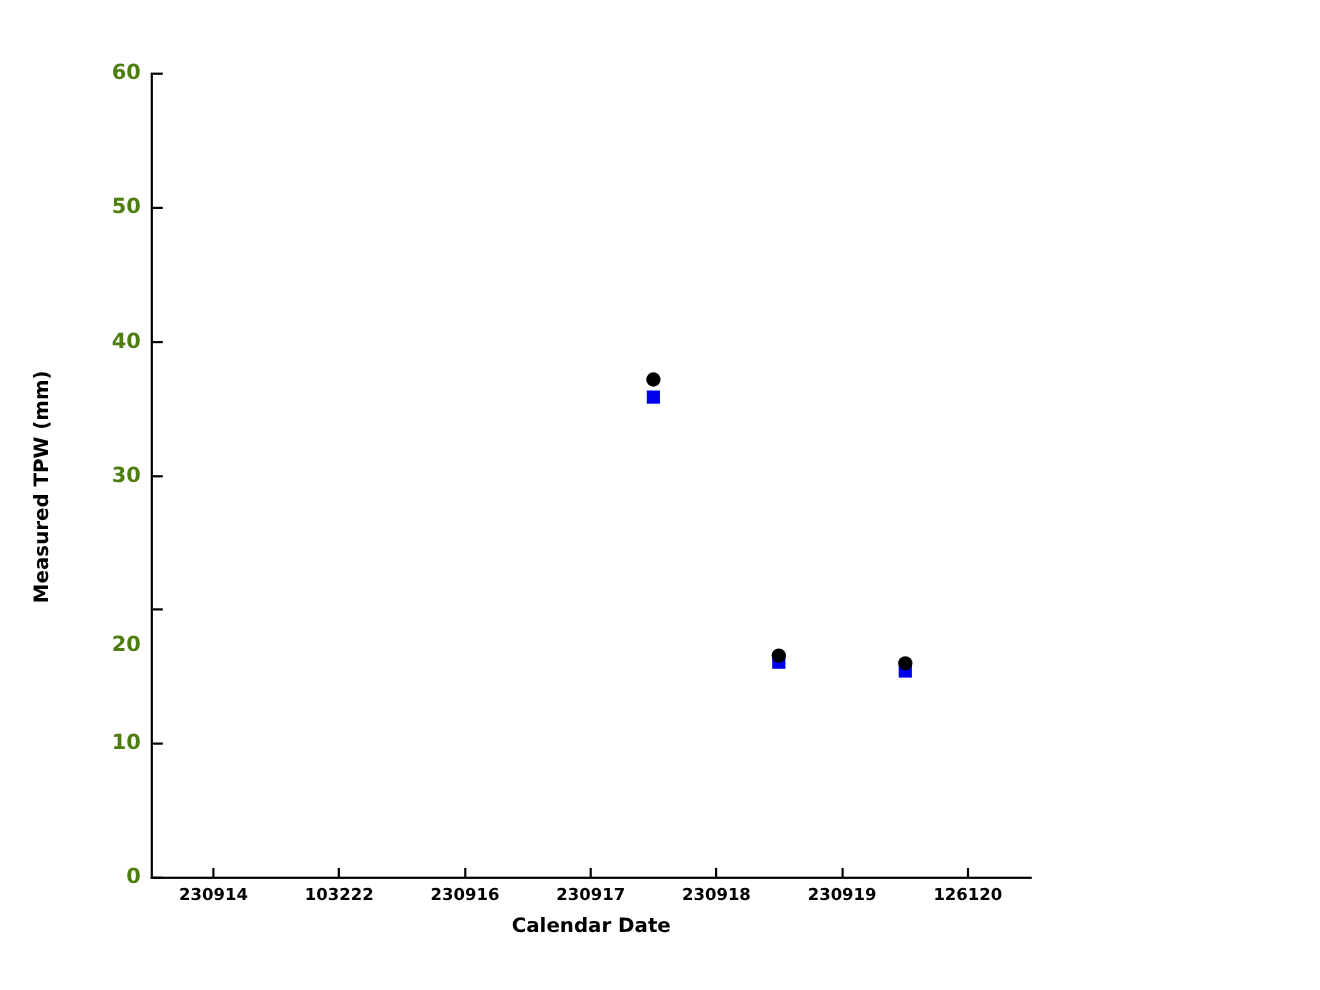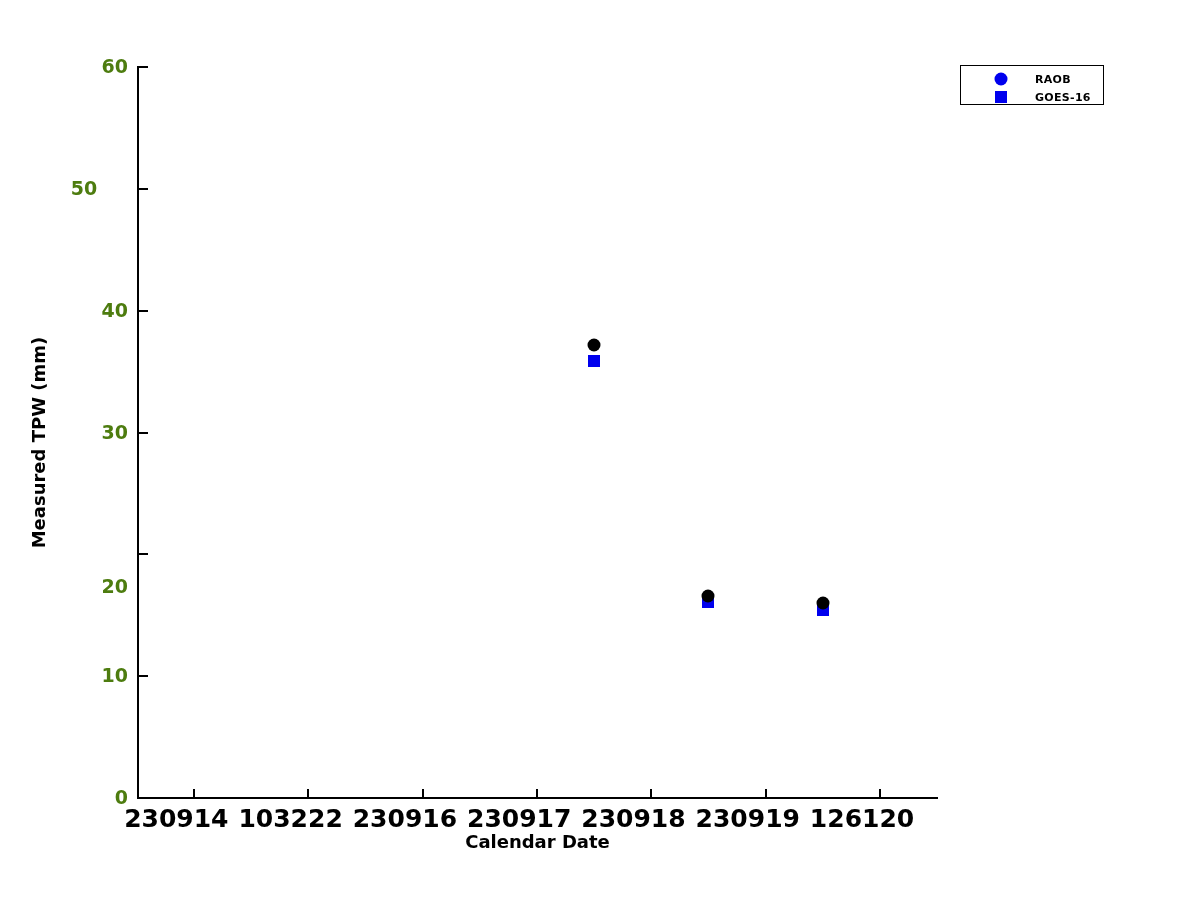--- a/index.html
+++ b/index.html
@@ -73,25 +73,25 @@
   .xtick {
     position: absolute;
     top: 789px;
     width: 2px;
     height: 9px;
     background: #000000;
   }
   .xtick-label {
     position: absolute;
     top: 804px;
-    font-size: 25px;
-    font-weight: bold;
-    color: #000000;
-    white-space: nowrap;
-    text-align: left;
+    font-size: 15px;
+    font-weight: bold;
+    color: #000000;
+    white-space: nowrap;
+    text-align: center;
   }
 
   
   #xlabel {
     position: absolute;
     top: 831px;
     left: 0;
     width: 1075px;
     text-align: center;
     font-size: 18px;
@@ -172,21 +172,21 @@
       <div class="ytick-label" style="left: 72px; width: 56px; top: 786px;">0</div>
       <div class="ytick" style="top: 675.167px;"></div>
       <div class="ytick-label" style="left: 72px; width: 56px; top: 664.167px;">10</div>
       <div class="ytick" style="top: 553.333px;"></div>
       <div class="ytick-label" style="left: 72px; width: 56px; top: 542.333px; margin-top: 33px;">20</div>
       <div class="ytick" style="top: 431.5px;"></div>
       <div class="ytick-label" style="left: 72px; width: 56px; top: 420.5px;">30</div>
       <div class="ytick" style="top: 309.667px;"></div>
       <div class="ytick-label" style="left: 72px; width: 56px; top: 298.667px;">40</div>
       <div class="ytick" style="top: 187.833px;"></div>
-      <div class="ytick-label" style="left: 56px; width: 56px; top: 176.833px; text-align: center;">50</div>
+      <div class="ytick-label" style="left: 72px; width: 56px; top: 176.833px;">50</div>
       <div class="ytick" style="top: 66px;"></div>
       <div class="ytick-label" style="left: 72px; width: 56px; top: 55px;">60</div>
     </div>
   <div id="xticks-container">
       <div class="xtick" style="left: 193.143px;"></div>
       <div class="xtick-label" style="left: 124.143px; width: 140px;">230914</div>
       <div class="xtick" style="left: 307.429px;"></div>
       <div class="xtick-label" style="left: 238.429px; width: 140px;">103222</div>
       <div class="xtick" style="left: 421.714px;"></div>
       <div class="xtick-label" style="left: 352.714px; width: 140px;">230916</div>
@@ -205,24 +205,14 @@
       <div class="pt pt-square" style="left: 708.429px; top: 601.848px; background: rgb(0, 0, 238);"></div>
       <div class="pt pt-square" style="left: 822.714px; top: 610.377px; background: rgb(0, 0, 238);"></div>
       <div class="pt pt-circle" style="left: 594.143px; top: 344.78px; background: rgb(0, 0, 0);"></div>
       <div class="pt pt-circle" style="left: 708.429px; top: 595.757px; background: rgb(0, 0, 0);"></div>
       <div class="pt pt-circle" style="left: 822.714px; top: 603.067px; background: rgb(0, 0, 0);"></div>
     </div>
 
   <div id="xlabel">Calendar Date</div>
   <div id="ylabel">Measured TPW (mm)</div>
 
-  <div id="legend">
-      <div class="legend-row" style="top: 3px; left: 0px; width: 142px;">
-        <div class="legend-marker pt-circle" style="top: 10px; background: rgb(0, 0, 238);"></div>
-        <div class="legend-text">RAOB</div>
-      </div>
-      <div class="legend-row" style="top: 21px; left: 0px; width: 142px;">
-        <div class="legend-marker pt-square" style="top: 10px; background: rgb(0, 0, 238);"></div>
-        <div class="legend-text">GOES-16</div>
-      </div>
-    </div>
 
 </div>
 
 </body></html>

